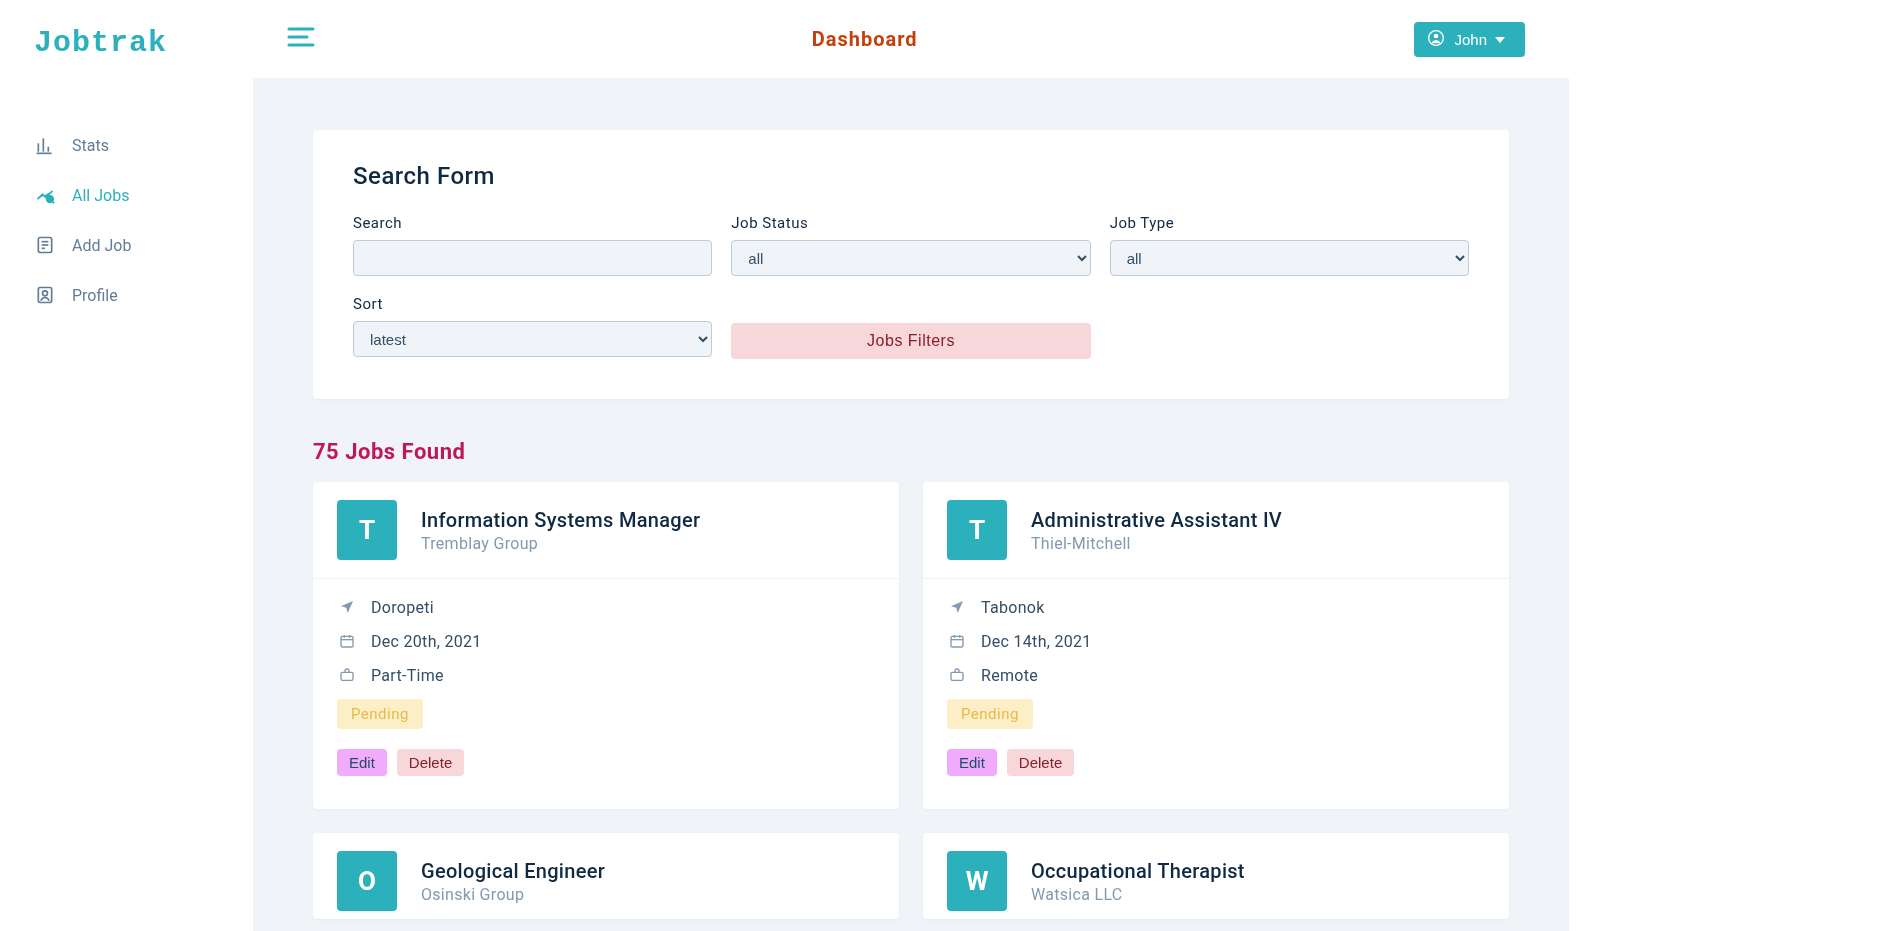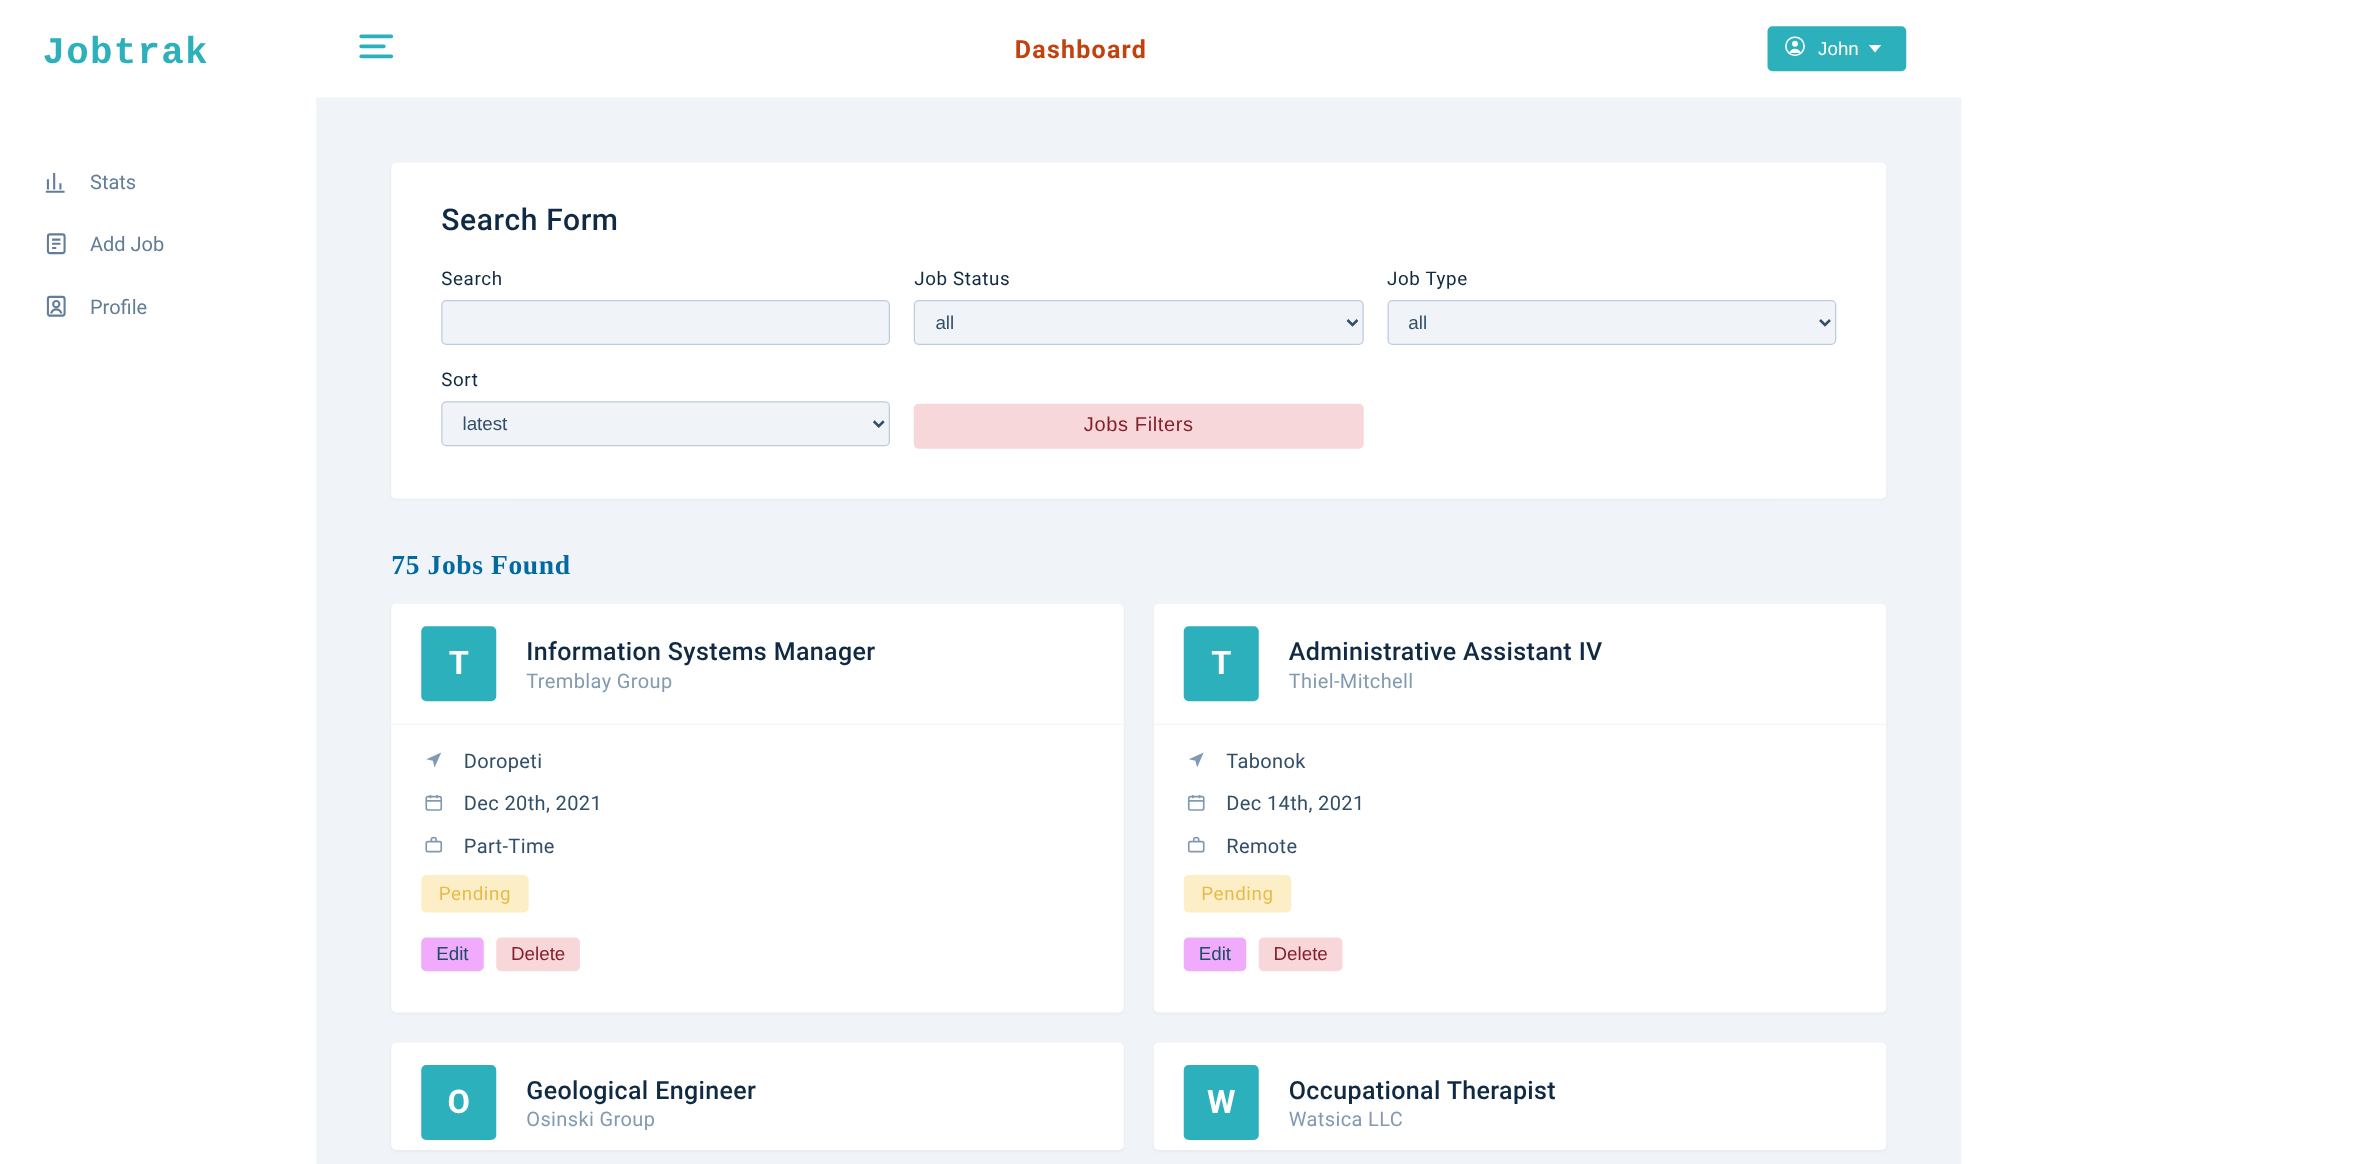--- a/index.html
+++ b/index.html
@@ -27,21 +27,21 @@
   .content { background:#f0f4f8; flex:1; padding:52px 60px; min-height:853px; }
   
   .card { background:#fff; border-radius:4px; box-shadow:0 1px 3px rgba(0,0,0,0.04); }
   .search-card { padding:32px 40px 40px 40px; }
   .search-card h2 { font-size:24px; font-weight:500; color:#102a43; margin-bottom:24px; letter-spacing:0.5px; }
   .form-grid { display:grid; grid-template-columns:1fr 1fr 1fr; column-gap:32px; row-gap:18px;gap:19px; }
   .field label { display:block; font-size:15px; color:#102a43; margin-bottom:8px; letter-spacing:0.5px; }
   .field input, .field select { width:100%; height:36px; background:#f0f4f8; border:1px solid #bcccdc; border-radius:4px; padding:0 12px; font-size:15px; color:#334e68; }
   .clear-btn { background:#f8d7da; color:#842029; border:none; border-radius:4px; height:36px; font-size:16px; cursor:pointer; width:100%; letter-spacing:0.5px; margin-top:28px; }
   
-  .results-header { font-size:22px; font-weight:700; color:#0369a1; margin:40px 0 18px 0; letter-spacing:0.5px;font-family:Liberation Serif, serif; }
+  .results-header { font-size:22px; font-weight:700; color:#be185d; margin:40px 0 18px 0; letter-spacing:0.5px; }
   .jobs-grid { display:grid; grid-template-columns:1fr 1fr; gap:24px; }
   .job-card { background:#fff; border-radius:4px; box-shadow:0 1px 3px rgba(0,0,0,0.04); }
   .job-head { display:flex; align-items:center; padding:18px 24px; border-bottom:1px solid #f0f4f8; }
   .job-avatar { width:60px; height:60px; background:#2cb1bc; color:#fff; border-radius:4px; display:flex; align-items:center; justify-content:center; font-size:26px; font-weight:700; margin-right:24px; }
   .job-title { font-size:20px; font-weight:500; color:#102a43; letter-spacing:0.3px; }
   .job-company { font-size:16px; color:#829ab1; letter-spacing:0.3px; margin-top:2px; }
   .job-body { padding:18px 24px 33px 24px; display:grid; grid-template-columns:1fr; row-gap:14px; }
   .info { display:flex; align-items:center; color:#334e68; font-size:16px; letter-spacing:0.3px; }
   .info .icon { width:20px; height:20px; margin-right:14px; color:#829ab1; display:flex; align-items:center; justify-content:center; }
   .status-badge { display:inline-block; background:#fcefc7; color:#e9b949; border-radius:4px; padding:6px 14px; font-size:15px; letter-spacing:0.5px; }
@@ -64,20 +64,30 @@
         <span class="icon">
           <svg width="20" height="20" viewBox="0 0 24 24" fill="none" stroke="#627d98" stroke-width="2">
               <line x1="4" y1="20" x2="4" y2="10"></line>
               <line x1="10" y1="20" x2="10" y2="4"></line>
               <line x1="16" y1="20" x2="16" y2="14"></line>
               <line x1="2" y1="22" x2="20" y2="22"></line>
             </svg>
         </span>
         <span class="label">Stats</span>
       </div>
+      <div class="nav-item active">
+        <span class="icon">
+          <svg width="20" height="20" viewBox="0 0 24 24" fill="none" stroke="#2cb1bc" stroke-width="2">
+              <polyline points="3 17 9 11 13 15 21 7"></polyline>
+              <circle cx="18" cy="17" r="4"></circle>
+              <line x1="20.5" y1="19.5" x2="23" y2="22"></line>
+            </svg>
+        </span>
+        <span class="label">All Jobs</span>
+      </div>
       <div class="nav-item">
         <span class="icon">
           <svg width="20" height="20" viewBox="0 0 24 24" fill="none" stroke="#627d98" stroke-width="2">
               <rect x="4" y="3" width="16" height="18" rx="2"></rect>
               <line x1="8" y1="8" x2="16" y2="8"></line>
               <line x1="8" y1="12" x2="16" y2="12"></line>
               <line x1="8" y1="16" x2="12" y2="16"></line>
             </svg>
         </span>
         <span class="label">Add Job</span>

